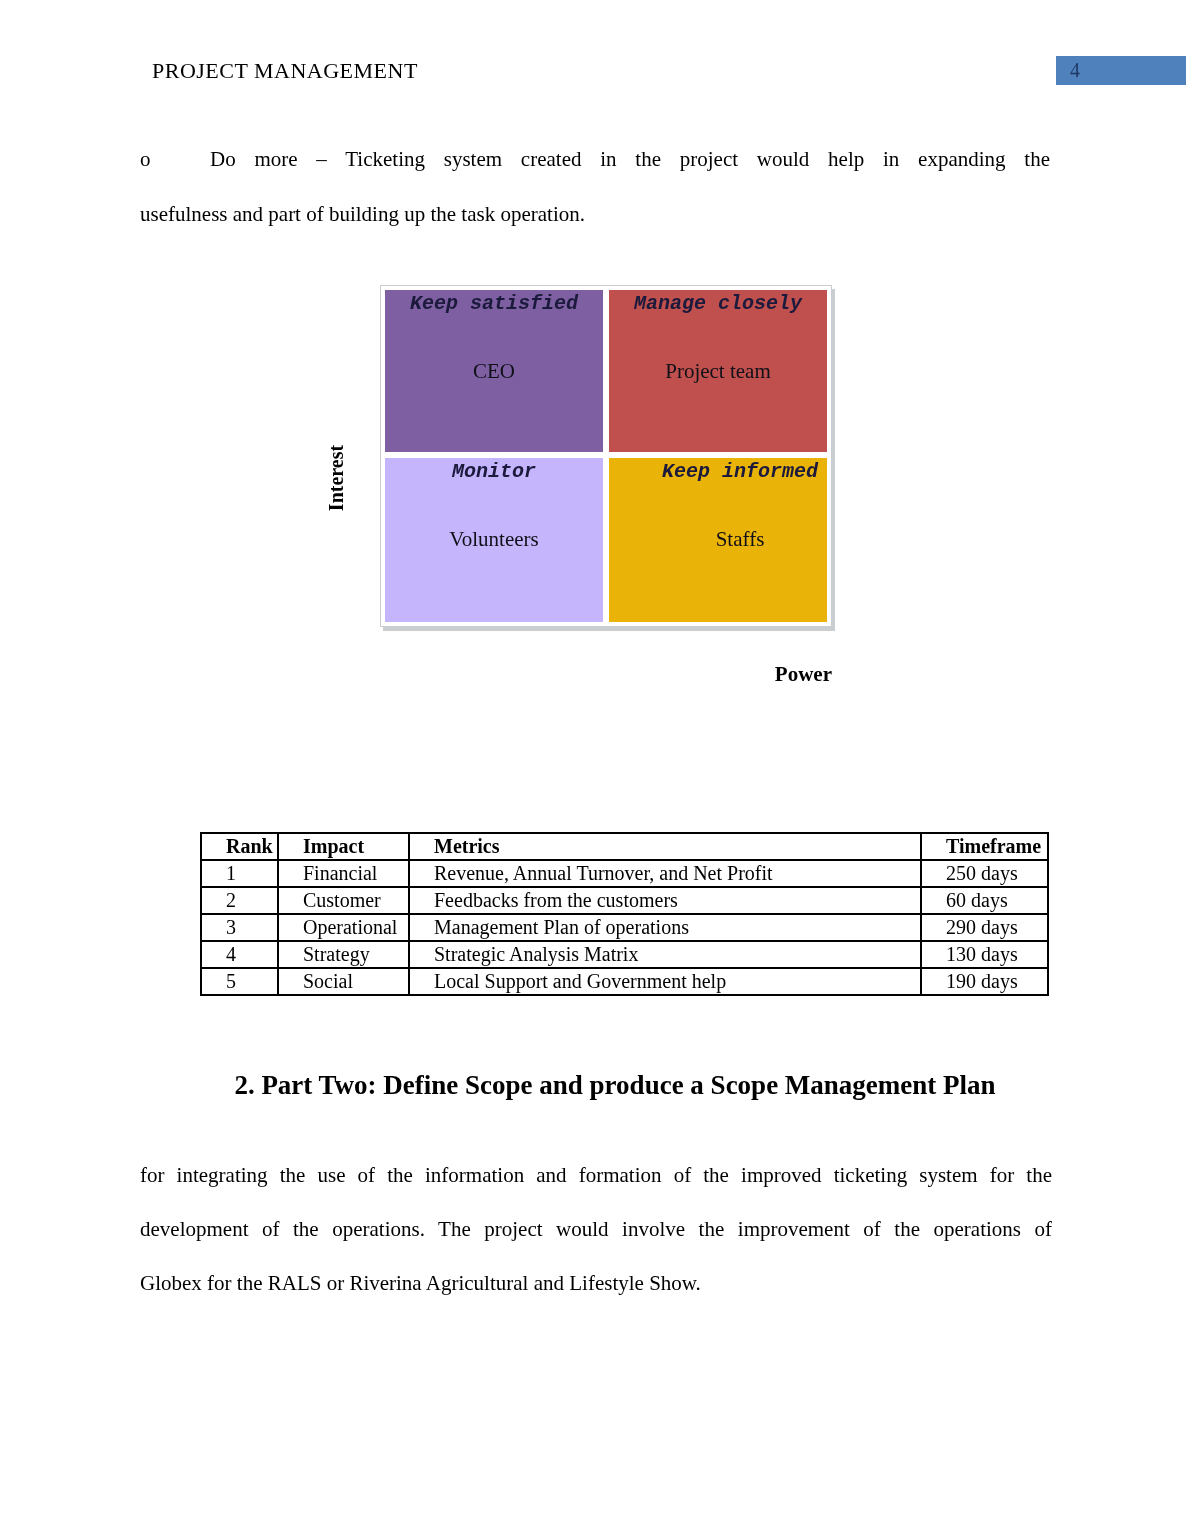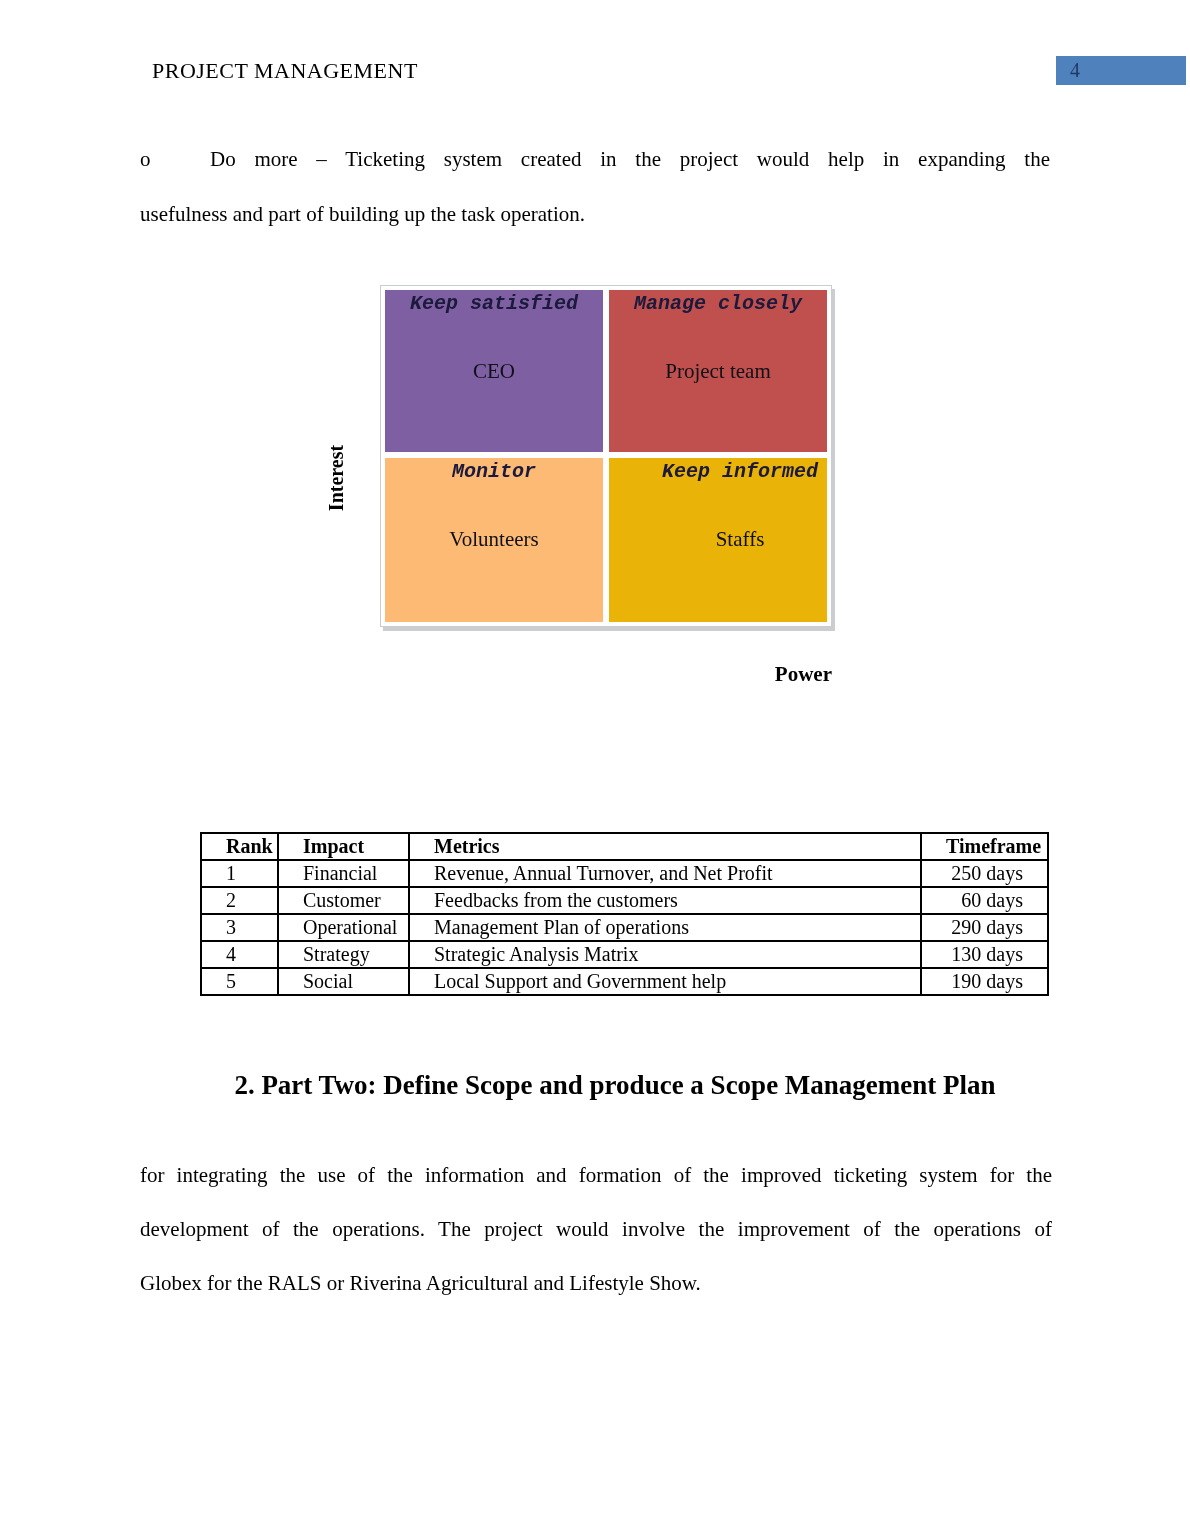--- a/index.html
+++ b/index.html
@@ -87,21 +87,21 @@
   .metrics-table col.c-time { width: 127px; }
   .metrics-table th, .metrics-table td {
     border: 2px solid #000;
     height: 27px;
     padding: 0 24px;
     text-align: left;
     font-weight: normal;
     white-space: nowrap; overflow: hidden;
   }
   .metrics-table th { font-weight: bold; }
-  .metrics-table .cell-time { text-align: right; }
+  .metrics-table .cell-time { text-align: left; }
   .metrics-table th.cell-time { text-align: left; margin-left: 32px; }
 
   
   .section-heading {
     position: absolute; left: 140px; top: 1070px; width: 950px;
     font-size: 27px; font-weight: bold; text-align: center;
   }
   .scope-para {
     position: absolute; left: 140px; top: 1148px; width: 912px;
     font-size: 21px; line-height: 54px;
@@ -127,21 +127,21 @@
   <div class="matrix-frame">
     <div class="matrix-grid">
       <div class="quad" style="background-color: rgb(126, 96, 162);">
         <div class="quad-title">Keep satisfied</div>
         <div class="quad-item">CEO</div>
       </div>
       <div class="quad" style="background-color: rgb(192, 80, 77);">
         <div class="quad-title">Manage closely</div>
         <div class="quad-item">Project team</div>
       </div>
-      <div class="quad" style="background-color: #fdba74; text-align: right;">
+      <div class="quad" style="background-color: #c4b5fd; text-align: right;">
         <div class="quad-title">Monitor</div>
         <div class="quad-item">Volunteers</div>
       </div>
       <div class="quad" style="background-color: #eab308; padding-left: 44px;">
         <div class="quad-title">Keep informed</div>
         <div class="quad-item">Staffs</div>
       </div>
     </div>
   </div>
   <div class="axis-x">Power</div>

